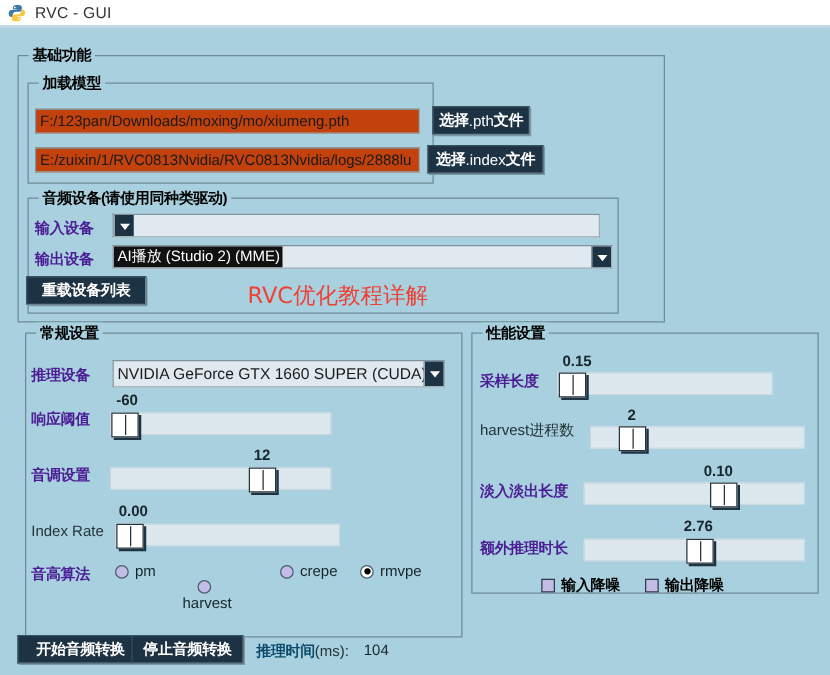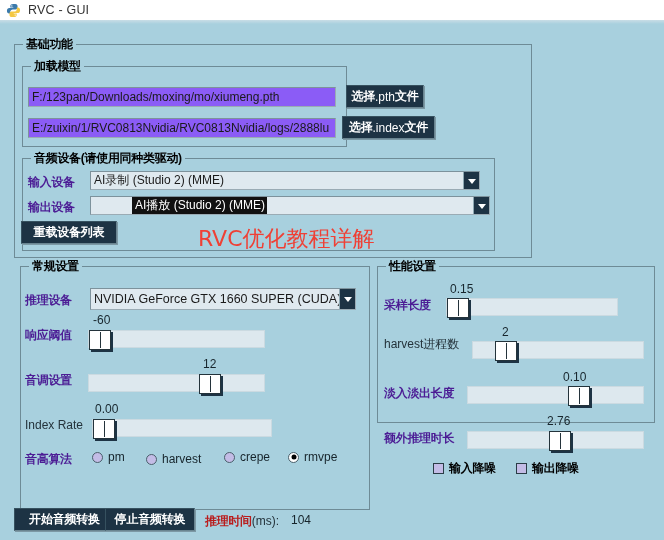--- a/index.html
+++ b/index.html
@@ -59,21 +59,21 @@
     font-size: 12px;
     font-weight: bold;
     color: #000000;
     white-space: nowrap;
     letter-spacing: -0.3px;
   }
 
   
   .textinput {
     position: absolute;
-    background: #8b5cf6;
+    background: #c2410c;
     border: 1px solid #9aabb4;
     border-top-color: #7d929c;
     border-left-color: #7d929c;
     box-sizing: border-box;
     font-size: 12px;
     color: #1a1a1a;
     display: flex;
     align-items: center;
     padding-left: 3px;
     overflow: hidden;
@@ -134,21 +134,20 @@
     padding-left: 3px;
     white-space: nowrap;
     flex: 1 1 auto;
     overflow: hidden;
   }
   .combo .combo-text.sel {
     flex: 0 0 auto;
     background: #111111;
     color: #ffffff;
     padding-right: 2px;
-    margin-left: 41px;
   }
   .combo .arrow {
     flex: 0 0 auto;
     width: 15px;
     align-self: stretch;
     background: #1d3344;
     border-left: 1px solid #8ea8b2;
     position: relative;
   }
   .combo .arrow::after {
@@ -186,20 +185,21 @@
     top: 1px;
     bottom: 1px;
     width: 1px;
     background: #24333b;
   }
   .slider-val {
     position: absolute;
     font-size: 12px;
     color: #17252c;
     white-space: nowrap;
+    font-weight: bold;
   }
 
   
   .radio-wrap {
     position: absolute;
     display: flex;
     align-items: center;
     white-space: nowrap;
   }
   .radio-dot {
@@ -248,34 +248,34 @@
   .check-label {
     font-size: 12px;
     color: #000000;
     font-weight: bold;
     letter-spacing: -0.3px;
   }
 
   
   .watermark {
     position: absolute;
-    font-size: 22px;
+    font-size: 18px;
     color: #ef4035;
     white-space: nowrap;
     letter-spacing: 0px;
     font-family: "DejaVu Sans", sans-serif;
   }
 
   
   .status-lbl {
     position: absolute;
     font-size: 12px;
     white-space: nowrap;
   }
-  .status-lbl .b { font-weight: bold; color: #b91c1c; letter-spacing: -0.3px;}
+  .status-lbl .b { font-weight: bold; color: #0c4a6e; letter-spacing: -0.3px;}
   .status-lbl .n { font-weight: normal; color: #24333b; }
   .status-val {
     position: absolute;
     font-size: 12px;
     color: #17252c;
   }
 </style>
 </head>
 <body>
 
@@ -319,21 +319,20 @@
     <span class="thin">.index</span>
     <span>文件</span>
 </div>
 
 <div class="groupbox" style="left:22px; top:158px; width:473px; height:93px;">
   <span class="gb-title">音频设备(请使用同种类驱动)</span>
 </div>
 
 <div class="lbl" style="left:28px; top:174px;">输入设备</div>
 <div class="combo" style="left:90px; top:171px; width:390px; height:19px;">
-  <span class="combo-text">AI录制 (Studio 2) (MME)</span>
   <span class="arrow"></span>
 </div>
 
 <div class="lbl" style="left:28px; top:199px;">输出设备</div>
 <div class="combo" style="left:90px; top:196px; width:400px; height:19px;">
   <span class="combo-text sel">AI播放 (Studio 2) (MME)</span>
   <span class="arrow" style="margin-left:auto;"></span>
 </div>
 
 <div class="darkbtn" style="left:21px; top:221px; width:96px; height:23px;">
@@ -369,34 +368,34 @@
 <div class="slider-track" style="left:92px; top:419px; width:180px;">
   <div class="slider-thumb" style="left:0px; top:-1px;"></div>
 </div>
 
 <div class="lbl" style="left:25px; top:451px;">音高算法</div>
 
 <div class="radio-wrap" style="left:92px; top:450px;">
   <span class="radio-dot"></span>
   <span class="radio-label">pm</span>
 </div>
-<div class="radio-wrap" style="left:146px; top:452px;">
+<div class="radio-wrap" style="left:146px; top:464px;flex-direction:column;">
   <span class="radio-dot"></span>
   <span class="radio-label">harvest</span>
 </div>
 <div class="radio-wrap" style="left:224px; top:450px;">
   <span class="radio-dot"></span>
   <span class="radio-label">crepe</span>
 </div>
 <div class="radio-wrap" style="left:288px; top:450px;">
   <span class="radio-dot checked"></span>
   <span class="radio-label">rmvpe</span>
 </div>
 
-<div class="groupbox" style="left:377px; top:266px; width:278px; height:157px;">
+<div class="groupbox" style="left:377px; top:266px; width:278px; height:209px;">
   <span class="gb-title">性能设置</span>
 </div>
 
 <div class="lbl" style="left:384px; top:297px;">采样长度</div>
 <div class="slider-val" style="left:450px; top:282px;">0.15</div>
 <div class="slider-track" style="left:446px; top:298px; width:172px;">
   <div class="slider-thumb" style="left:0px; top:-1px;"></div>
 </div>
 
 <div class="lbl" style="left:384px; top:336px; font-weight:normal; color:#24333b; letter-spacing:0;">

